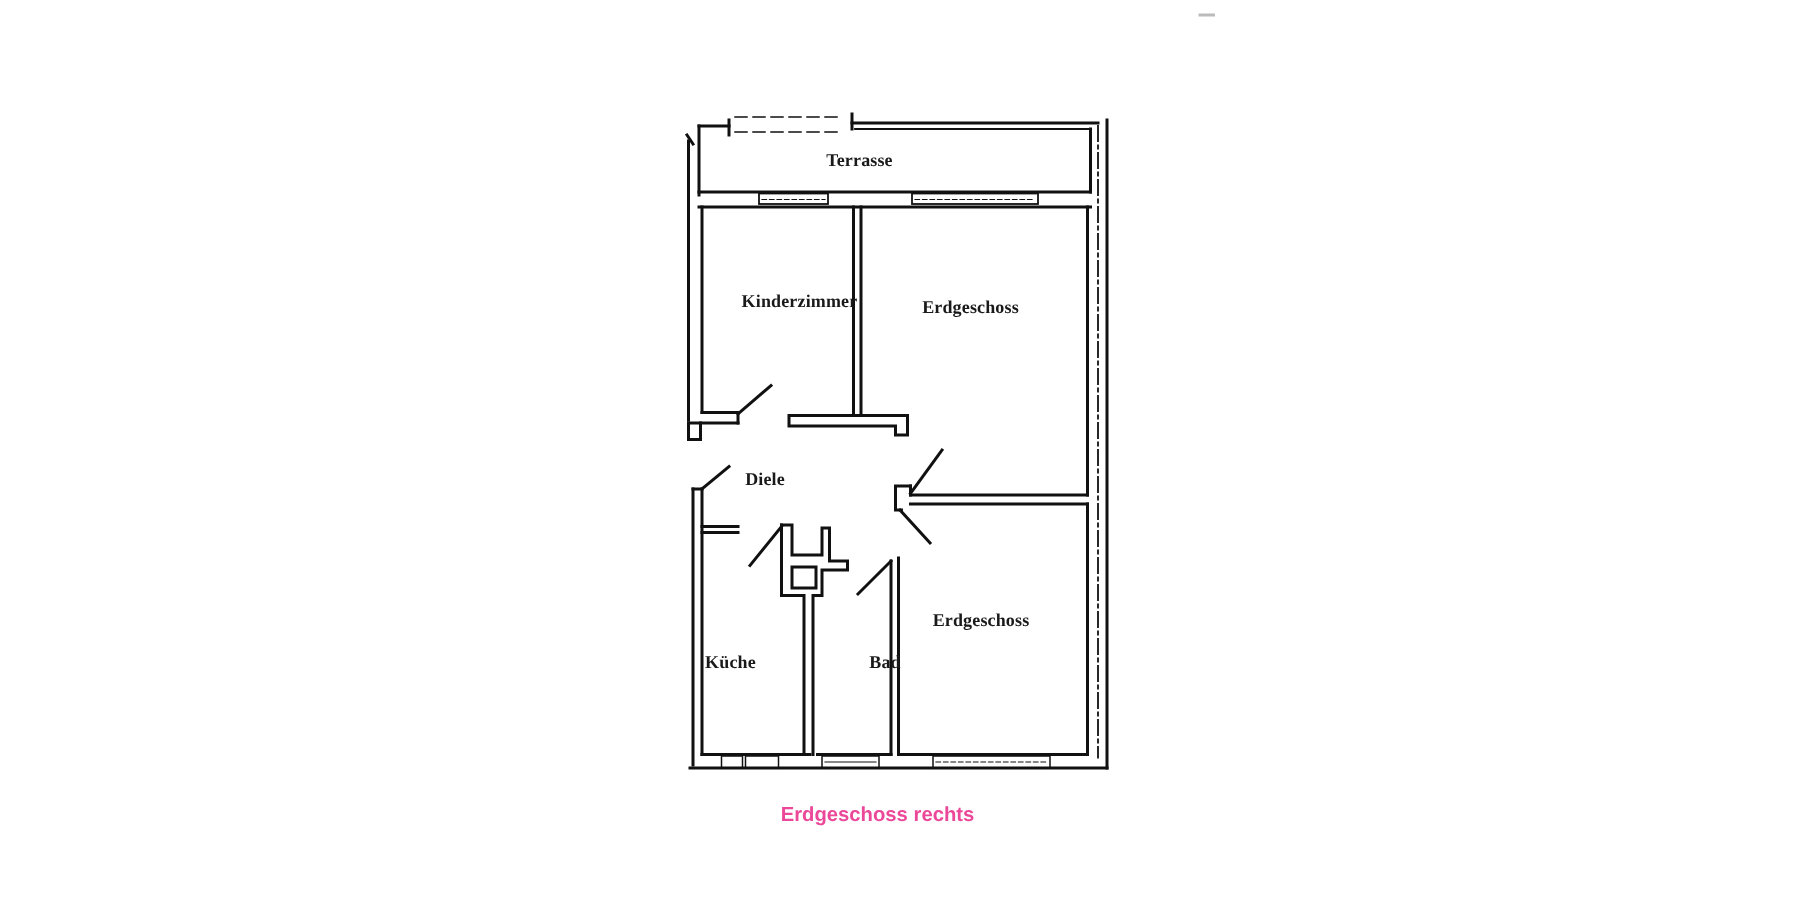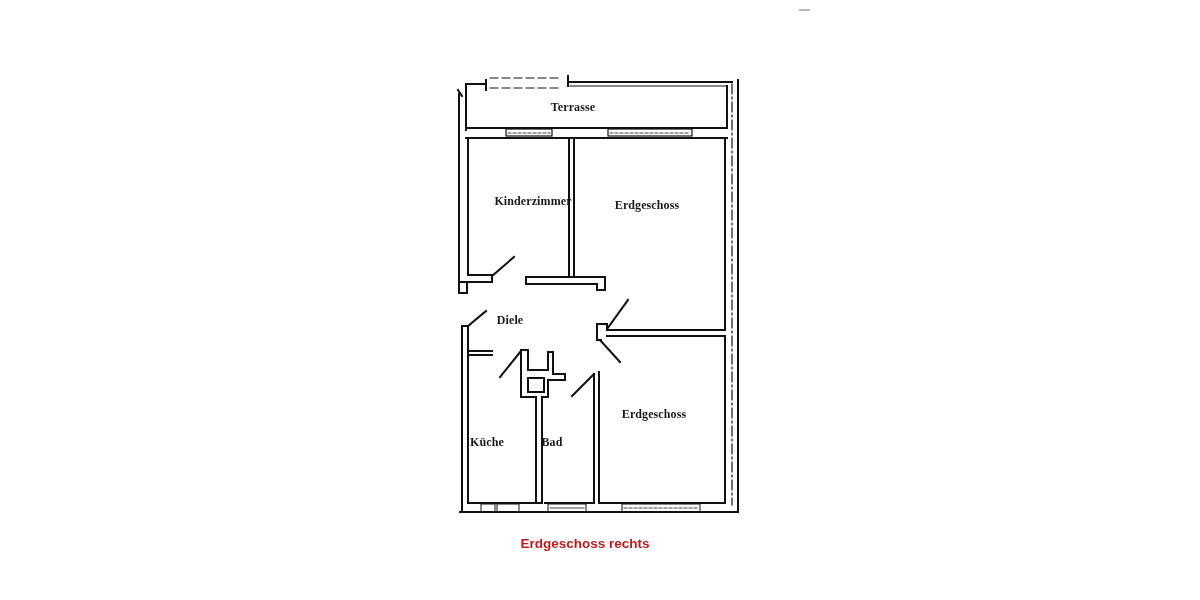--- a/index.html
+++ b/index.html
@@ -34,21 +34,21 @@
       letter-spacing: 0.1px;
     }
     .caption {
       position: absolute;
       left: 585px;
       top: 543px;
       transform: translate(-50%, -50%);
       font-family: "Liberation Sans", sans-serif;
       font-weight: bold;
       font-size: 13.5px;
-      color: #b91c1c;
+      color: #ec4899;
       white-space: nowrap;
     }
     .top-mark {
       position: absolute;
       left: 799px;
       top: 9px;
       width: 11px;
       height: 2px;
       background: #bbbbbb;
     }
@@ -159,16 +159,16 @@
       </g>
     </g>
   </svg>
 
   <div class="room-label" style="left:573px; top:107px;">Terrasse</div>
   <div class="room-label" style="left:517px; top:201px;margin-left:16px;">Kinderzimmer</div>
   <div class="room-label" style="left:647px; top:205px;">Erdgeschoss</div>
   <div class="room-label" style="left:510px; top:320px;">Diele</div>
   <div class="room-label" style="left:654px; top:414px;">Erdgeschoss</div>
   <div class="room-label" style="left:487px; top:442px;">Küche</div>
-  <div class="room-label" style="left:552px; top:442px;">Bad</div>
+  <div class="room-label" style="left:590px; top:442px;">Bad</div>
 
   <div class="caption">Erdgeschoss rechts</div>
 </div>
 
 </body></html>

